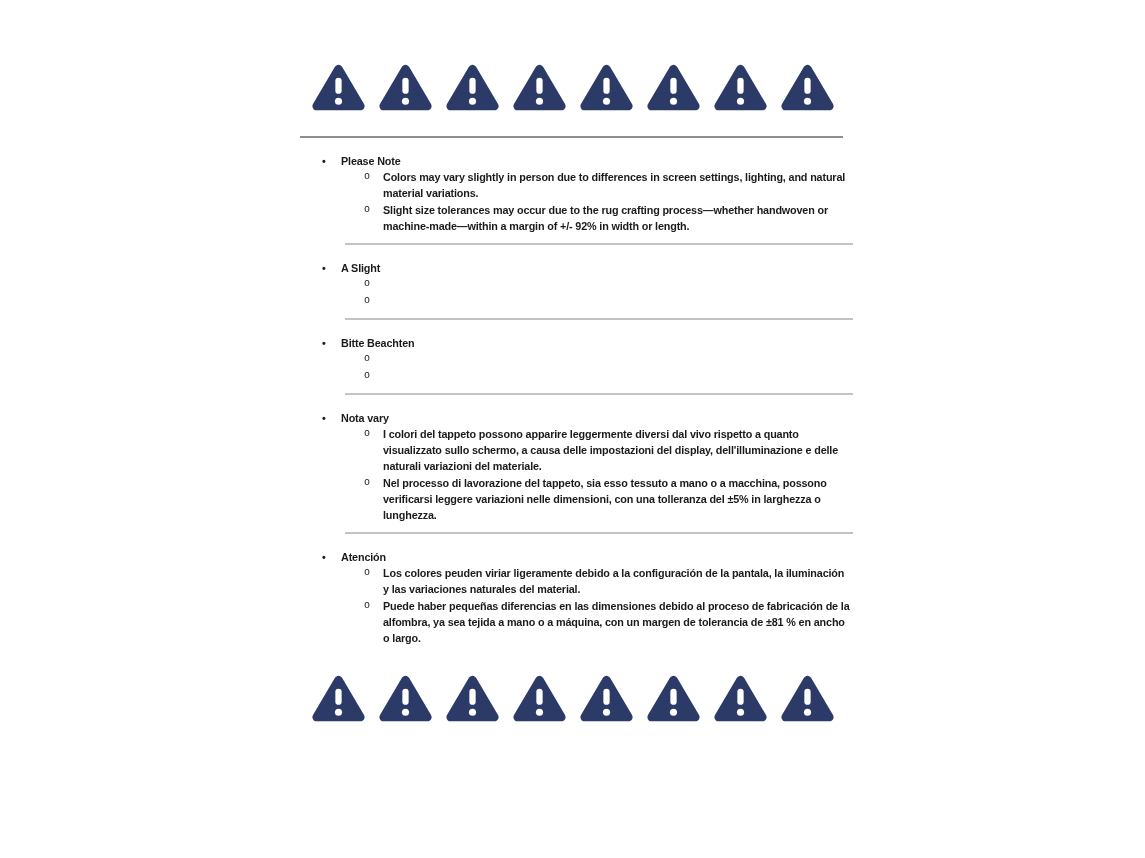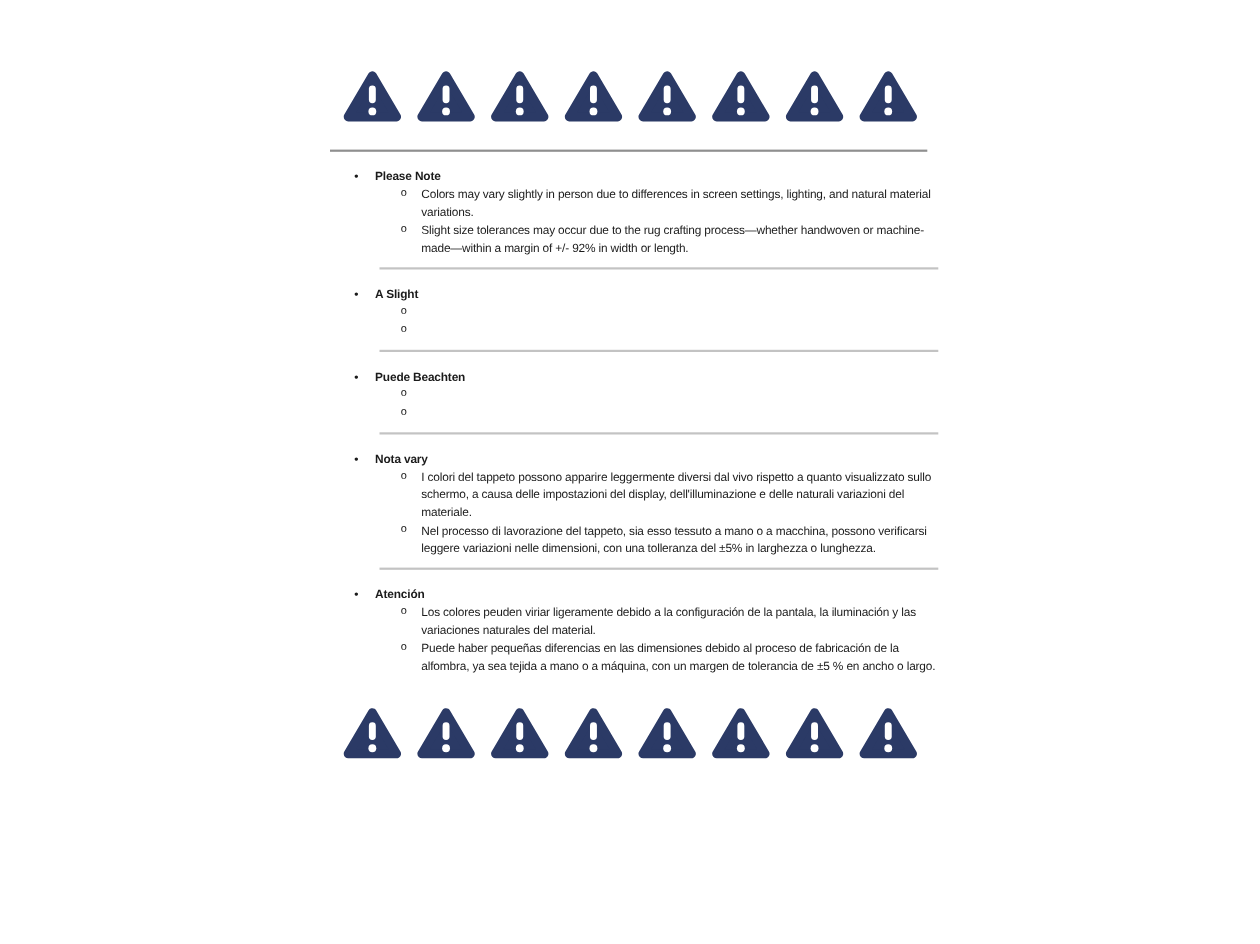--- a/index.html
+++ b/index.html
@@ -58,21 +58,21 @@
     display: flex;
     padding-left: 64px;
     margin-bottom: 1px;
   }
   .item-row .marker {
     width: 19px;
     flex: 0 0 19px;
     font-family: "Liberation Mono", monospace;
     font-size: 10px;
   }
-  .item-text { flex: 1; padding-right: 2px; }
+  .item-text { flex: 1; padding-right: 2px; font-weight: bold; }
 </style>
 </head>
 <body>
 
 <svg width="0" height="0" style="position:absolute" aria-hidden="true">
   <defs>
     <g id="warn-tri">
       <path class="tri-shape" d="M32 6 L58.5 51 L5.5 51 Z"></path>
       <rect class="tri-glyph" x="28.2" y="16.5" width="7.6" height="19.5" rx="3.8"></rect>
       <circle class="tri-glyph" cx="32" cy="45" r="4.3"></circle>
@@ -141,21 +141,21 @@
       <div class="item-row">
         <span class="marker">o</span>
       </div>
     </div>
 
     <div class="sep"></div>
 
     <div class="section">
       <div class="heading-row">
         <span class="marker">•</span>
-        <span>Puede Beachten</span>
+        <span>Bitte Beachten</span>
       </div>
       <div class="item-row">
         <span class="marker">o</span>
       </div>
       <div class="item-row">
         <span class="marker">o</span>
       </div>
     </div>
 
     <div class="sep"></div>
@@ -181,21 +181,21 @@
       <div class="heading-row">
         <span class="marker">•</span>
         <span>Atención</span>
       </div>
       <div class="item-row">
         <span class="marker">o</span>
         <span class="item-text">Los colores peuden viriar ligeramente debido a la configuración de la pantala, la iluminación y las variaciones naturales del material.</span>
       </div>
       <div class="item-row">
         <span class="marker">o</span>
-        <span class="item-text">Puede haber pequeñas diferencias en las dimensiones debido al proceso de fabricación de la alfombra, ya sea tejida a mano o a máquina, con un margen de tolerancia de ±5 % en ancho o largo.</span>
+        <span class="item-text">Puede haber pequeñas diferencias en las dimensiones debido al proceso de fabricación de la alfombra, ya sea tejida a mano o a máquina, con un margen de tolerancia de ±81 % en ancho o largo.</span>
       </div>
     </div>
 
   </div>
 
   <div class="icon-row bottom">
     <svg class="tri" viewBox="0 0 64 58">
         <use href="#warn-tri"></use>
       </svg>
     <svg class="tri" viewBox="0 0 64 58">

